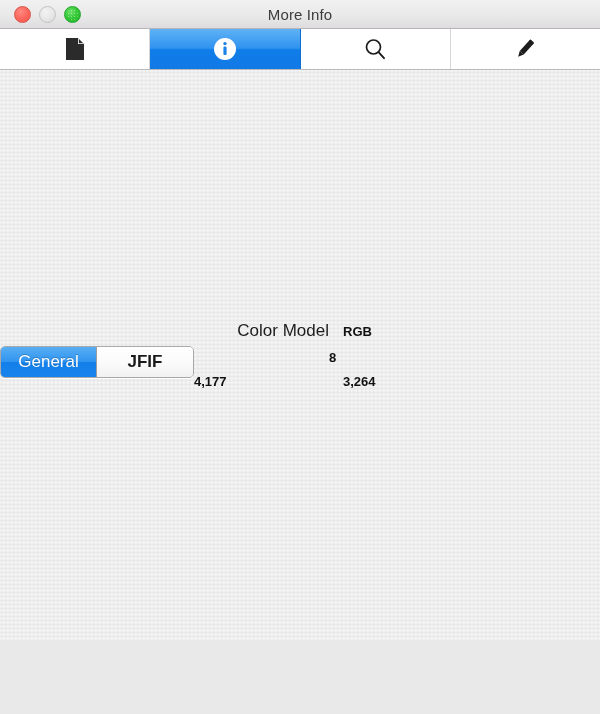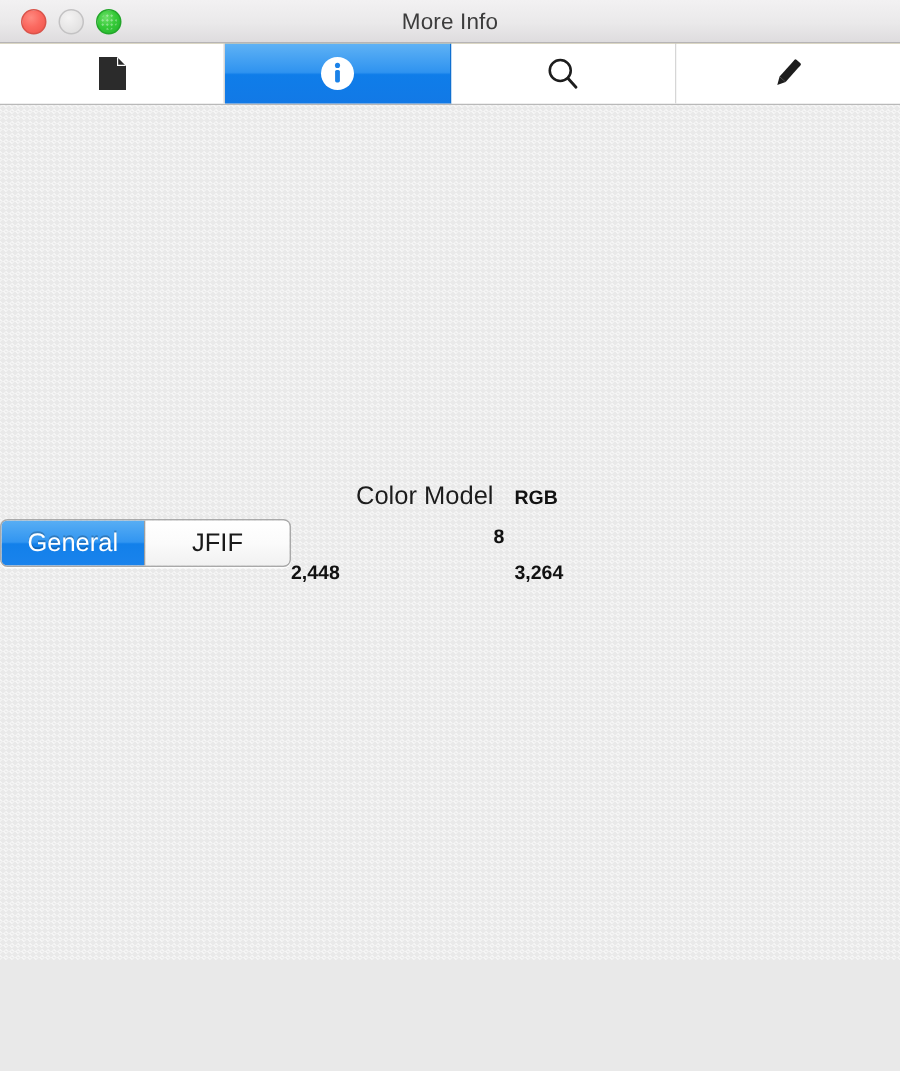--- a/index.html
+++ b/index.html
@@ -140,21 +140,21 @@
     border-right: 1px solid #9e9e9e;
   }
   .segment.selected {
     background: linear-gradient(to bottom, #58aef4 0%, #3195f1 48%, #1280ea 52%, #1a83ec 100%);
     color: #ffffff;
     text-shadow: 0 -1px 0 rgba(0,0,0,0.22);
   }
   .segment.unselected {
     background: linear-gradient(to bottom, #ffffff 0%, #fbfbfb 50%, #f1f1f1 100%);
     color: #1a1a1a;
-    font-weight: normal;
+    font-weight: bold;
   }
 
   
   .info-table {
     display: grid;
     grid-template-columns: 135px 14px auto;
     row-gap: 9px;
     align-items: baseline;
   }
   .info-label {
@@ -241,21 +241,21 @@
     <div class="info-table">
 
       <div class="info-label">Color Model</div>
       <div class="info-gap"></div>
       <div class="info-value">RGB</div>
 
       <div class="info-gap"></div>
       <div class="info-value">8</div>
 
       <div class="info-gap"></div>
-      <div class="info-value">2,448</div>
+      <div class="info-value">4,177</div>
 
       <div class="info-gap"></div>
       <div class="info-value">3,264</div>
 
     </div>
 
   </div>
 
 </div>
 

